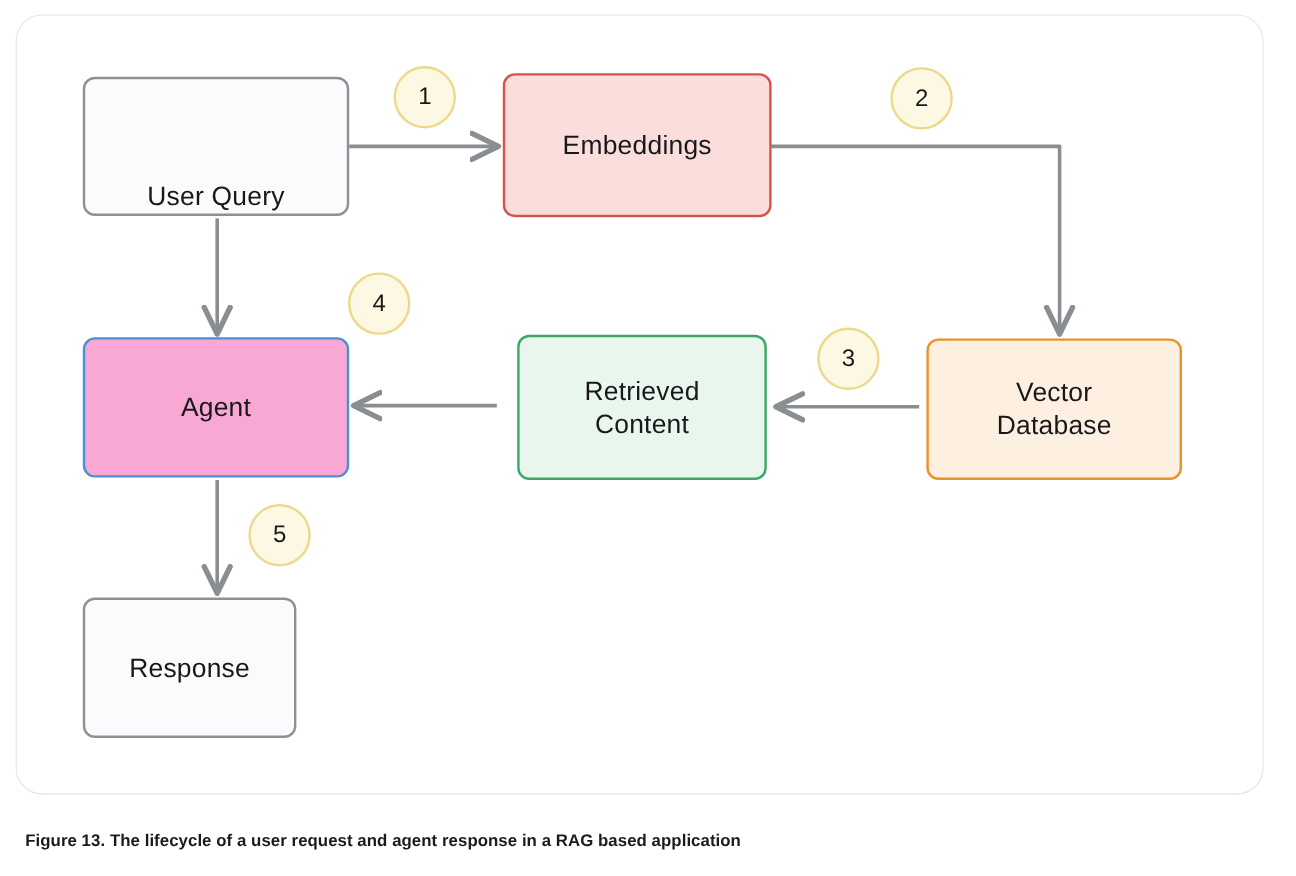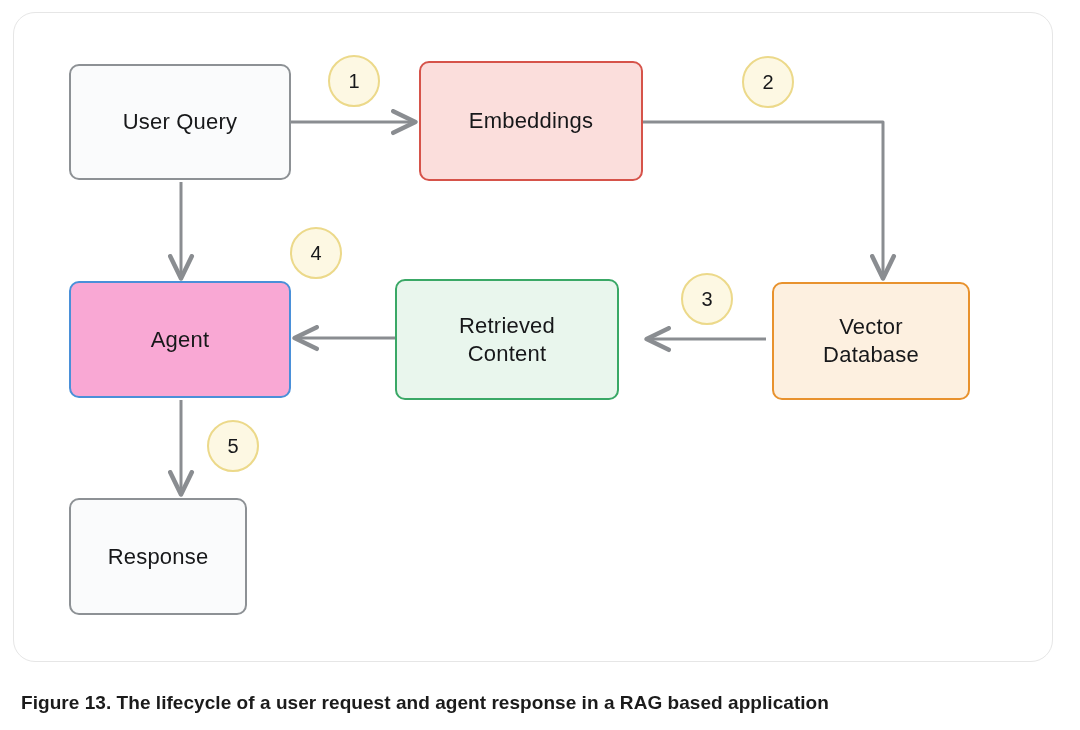--- a/index.html
+++ b/index.html
@@ -70,32 +70,32 @@
     border: 2px solid #8d9195;
   }
 
   .node-label {
     display: block;
     white-space: pre-line;
   }
 
   .node.user-query {
     left: 69px;  top: 64px;  width: 222px; height: 116px;
-    background: #fafbfc; border-color: #8d9195;
+    background: #fafbfc; border-color: #8d9195; align-items: flex-end;
   }
   .node.embeddings {
     left: 419px; top: 61px;  width: 224px; height: 120px;
     background: #fbdedc; border-color: #d6534a;
   }
   .node.vector-db {
-    left: 772px; top: 282px; width: 198px; height: 118px;
+    left: 772px; top: 282px; width: 213px; height: 118px;
     background: #fdf0e0; border-color: #e8922e;
   }
   .node.retrieved {
-    left: 395px; top: 279px; width: 224px; height: 121px;
+    left: 431px; top: 279px; width: 208px; height: 121px;
     background: #e9f6ed; border-color: #3aa866;
   }
   .node.agent {
     left: 69px;  top: 281px; width: 222px; height: 117px;
     background: #f9a8d4; border-color: #4a90d9;
   }
   .node.response {
     left: 69px;  top: 498px; width: 178px; height: 117px;
     background: #fafbfc; border-color: #8d9195;
   }
@@ -121,21 +121,21 @@
   .step-3 { left: 681px; top: 273px; }
   .step-4 { left: 290px; top: 227px; }
   .step-5 { left: 207px; top: 420px; }
 
   
   .caption {
     position: absolute;
     left: 21px;
     top: 692px;
     width: 1020px;
-    font-size: 19px;
+    font-size: 14px;
     font-weight: bold;
     color: #1b1b1b;
     letter-spacing: 0.05px;
   }
 </style>
 </head>
 <body>
 
 <div id="root">
 

